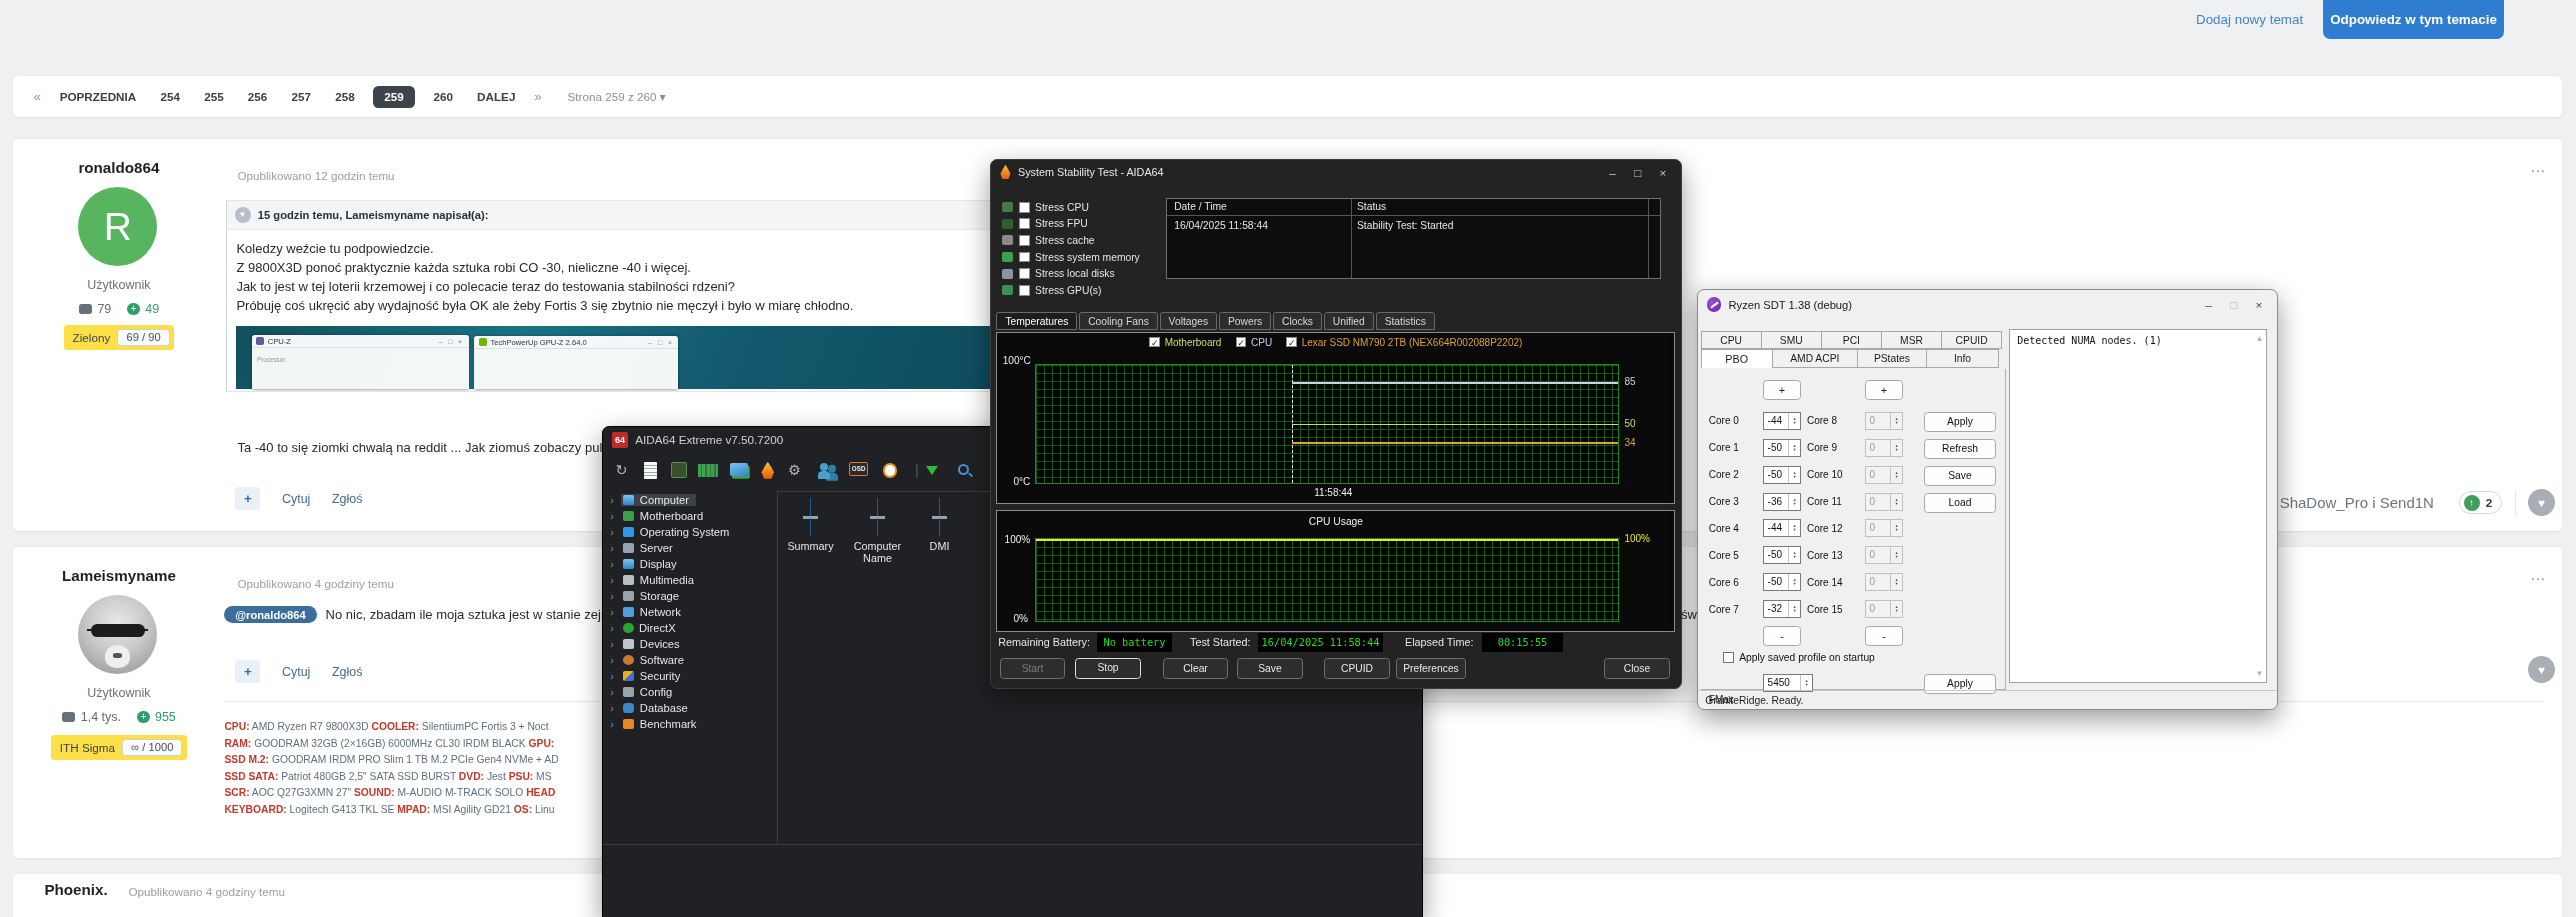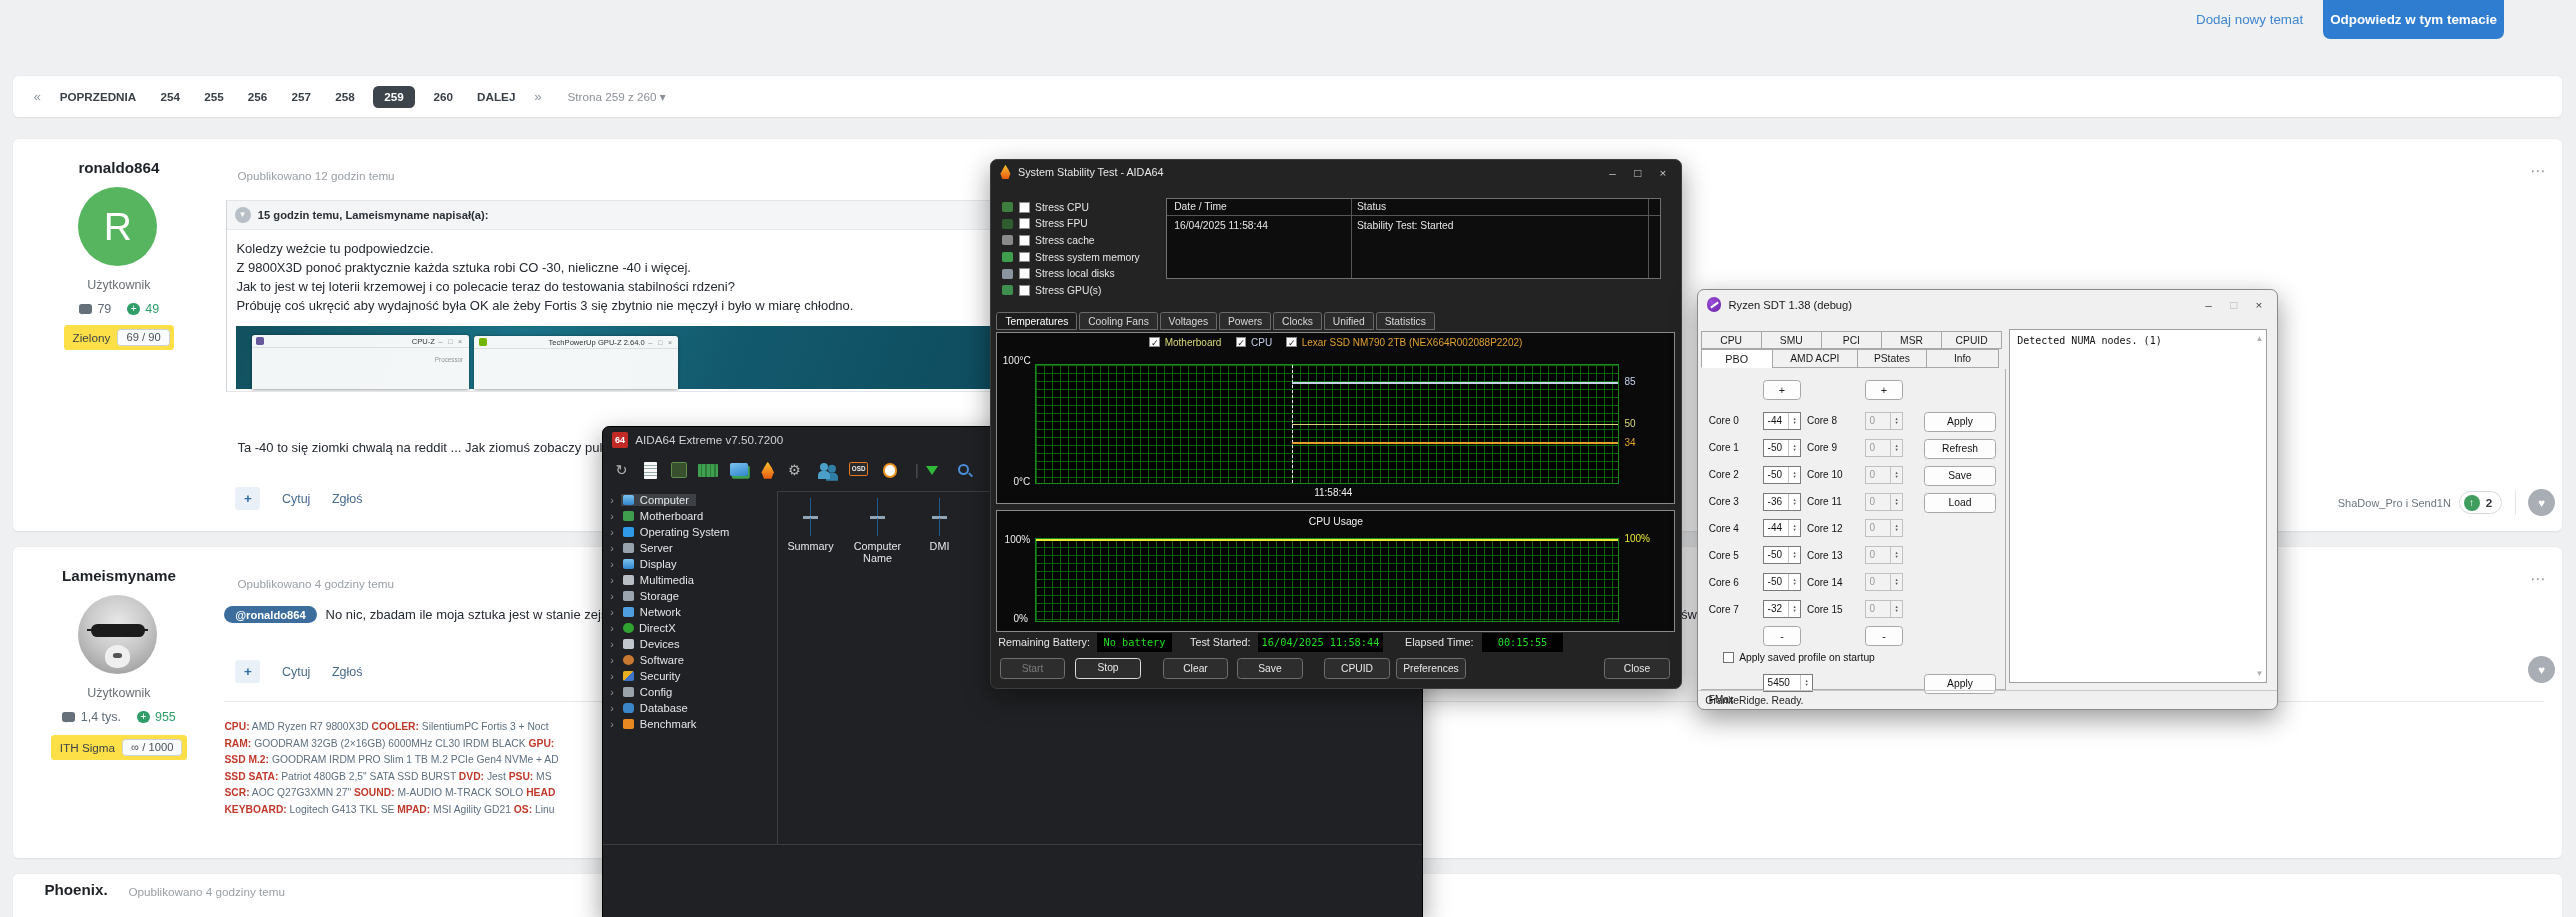--- a/index.html
+++ b/index.html
@@ -44,34 +44,34 @@
   .post-opts { position:absolute; right:16px; top:23px; font-size:15.2px; color:#9aa0a6; letter-spacing:0.9px; cursor:pointer; }
 
   
   .quote { position:absolute; left:213px; top:61px; width:1158px; height:192px; border:0.9px solid #e3e6e9; border-left:1.8px solid #cfd5da; overflow:hidden; background:#fff; }
   .q-head { height:29px; background:#f3f5f7; border-bottom:0.9px solid #e7eaec; display:flex; align-items:center; gap:7.2px; padding-left:7.2px; }
   .q-chev { width:16px; height:16px; border-radius:50%; background:#b8bfc6; color:#fff; font-size:9px; text-align:center; line-height:15.2px; cursor:pointer; }
   .q-cite { font-size:11.2px; font-weight:bold; color:#2a2f34; }
   .q-body { padding:9px 9px 0 9px; font-size:13px; color:#252a30; line-height:19px; }
   .strip { position:relative; margin-top:10.8px; width:803px; height:63px;
     background:linear-gradient(110deg,#12505e 0%,#1a7286 35%,#135a6e 60%,#0e4a5c 100%); }
-  .mini { position:absolute; background:#fdfdfd; border-radius:2.7px 2.7px 0 0; box-shadow:0 0.9px 3.6px rgba(0,0,0,.4); opacity:.96;text-align:right; }
+  .mini { position:absolute; background:#fdfdfd; border-radius:2.7px 2.7px 0 0; box-shadow:0 0.9px 3.6px rgba(0,0,0,.4); opacity:.96; }
   .mini .mt { height:13.4px; display:flex; align-items:center; gap:3.6px; padding:0 4.5px; border-bottom:0.9px solid #e4e4e4; }
   .mini .mi { width:8px; height:8px; border-radius:1.8px; }
   .mini .mtt { font-size:7.6px; color:#333; flex:1; }
   .mini .mc { font-size:7.2px; color:#888; letter-spacing:1.8px; }
   .mini .grp { font-size:6.3px; color:#999; padding:1.8px 5.4px; }
 
   .post-body { position:absolute; left:224px; font-size:13px; color:#252a30; }
   .mention { background:#3d6d9d; color:#fff; font-size:11.2px; font-weight:bold; padding:2.7px 10.8px; border-radius:895px; margin-right:9px; cursor:pointer; }
   .actions { position:absolute; display:flex; align-items:center; gap:21.5px; }
   .plus-btn { width:25px; height:23px; background:#e9f0f7; border-radius:3.6px; color:#2d6da8; font-weight:bold; font-size:13.4px; text-align:center; line-height:23px; cursor:pointer; }
   .act-link { font-size:12.5px; color:#466a8d; cursor:pointer; }
   .reactions { position:absolute; display:flex; align-items:center; }
-  .who { font-size:11px; color:#6c757d; margin-right:8px; cursor:pointer; }
+  .who { font-size:15px; color:#6c757d; margin-right:25px; cursor:pointer; }
   .rpill { border:0.9px solid #d3d8dd; border-radius:895px; padding:2.7px 9px 2.7px 3.6px; display:flex; align-items:center; gap:6.3px; cursor:pointer; }
   .uparr { width:16px; height:16px; background:#3f9e5e; border-radius:50%; color:#fff; font-size:10px; text-align:center; line-height:16px; }
   .rcount { font-size:11.7px; font-weight:bold; color:#33383d; }
   .vsep { width:0.9px; height:25px; background:#e3e6e9; margin:0 12.5px; }
   .heart-btn { width:27px; height:27px; border-radius:50%; background:#a8aeb4; color:#fff; font-size:11.7px; text-align:center; line-height:27px; cursor:pointer; }
 
   .divider { position:absolute; height:0.9px; background:#e6e8ea; }
   .sig { position:absolute; left:211px; top:172px; font-size:10.3px; line-height:16.5px; color:#5d6f80; white-space:nowrap; }
   .sig b { color:#c0392b; }
 

